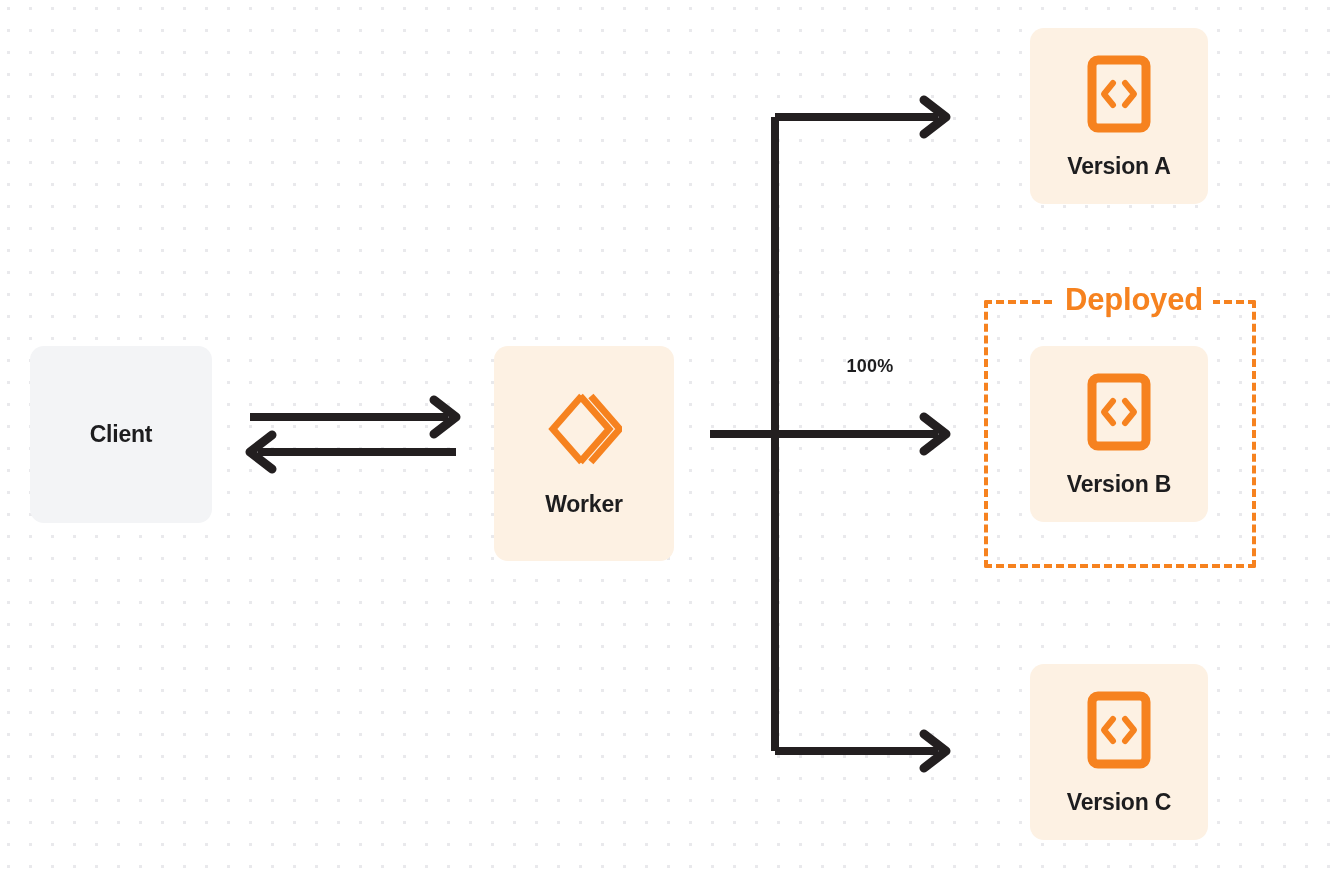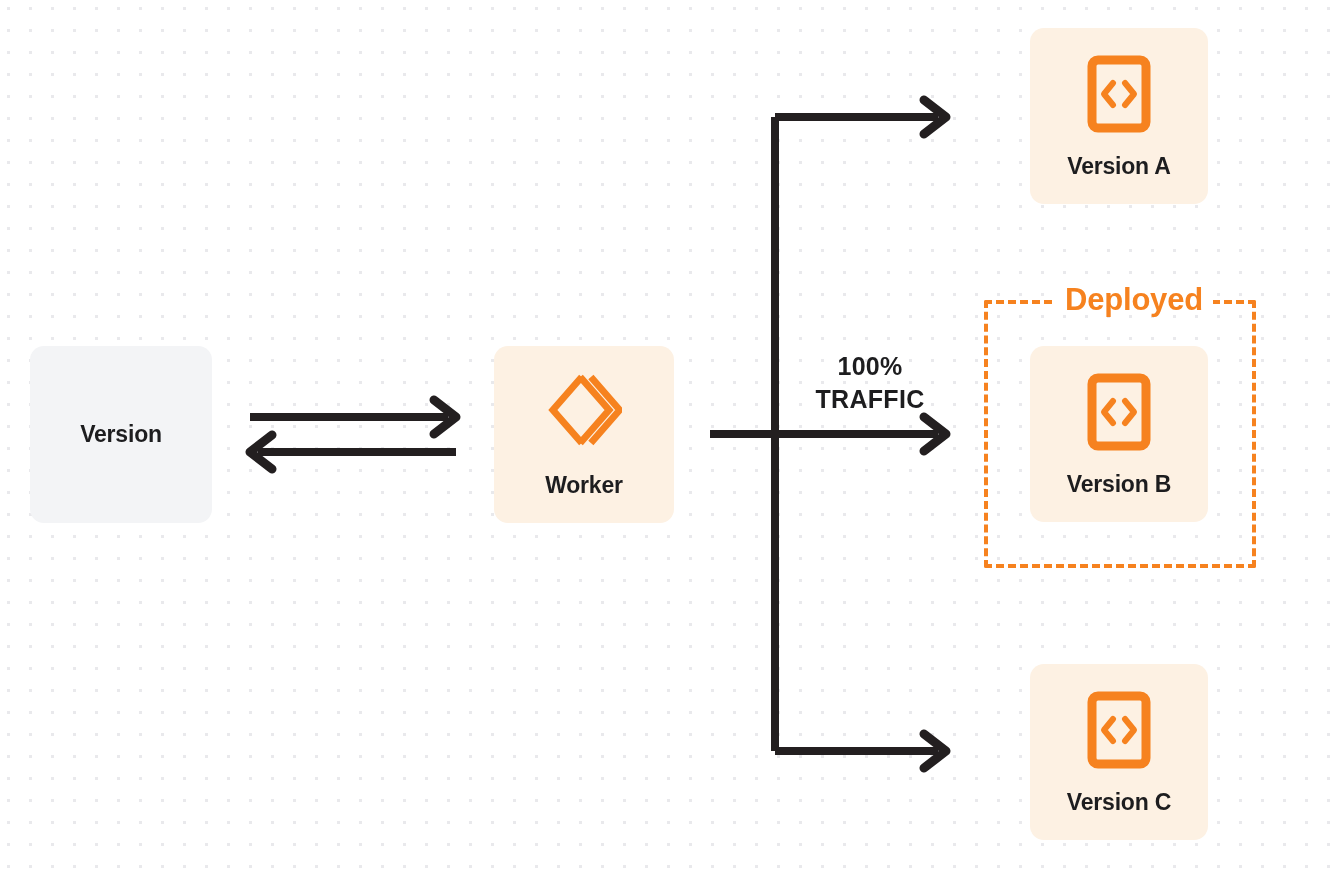--- a/index.html
+++ b/index.html
@@ -51,21 +51,21 @@
     width: 182px;
     height: 177px;
     background-color: #f3f4f6;
   }
 
   
   #worker-node {
     left: 494px;
     top: 346px;
     width: 180px;
-    height: 177px;
+    height: 215px;
     background-color: #fdf1e3;
   }
   #worker-node .node-label { margin-top: 26px; }
 
   
   .version-node {
     width: 178px;
     height: 176px;
     background-color: #fdf1e3;
     left: 1030px;
@@ -111,21 +111,21 @@
   }
 
   
   #traffic-label {
     position: absolute;
     left: 790px;
     top: 350px;
     width: 160px;
     text-align: center;
     color: #1d1d1f;
-    font-size: 25px;
+    font-size: 18px;
     font-weight: 700;
     line-height: 33px;
     letter-spacing: 0.3px;
     background-color: transparent;
   }
   #traffic-label span { display: block; }
 
   
   #connectors {
     position: absolute;
@@ -172,25 +172,24 @@
       <line x1="775" y1="751" x2="938" y2="751" stroke="#231f20" stroke-width="8" stroke-linecap="butt"></line>
 
       <use href="#arrowhead-right" x="946" y="117"></use>
       <use href="#arrowhead-right" x="946" y="434"></use>
       <use href="#arrowhead-right" x="946" y="751"></use>
     </g>
   </svg>
 
   <div id="traffic-label">
     <span>100%</span>
-    <span>TRAFFIC</span>
   </div>
 
   <div class="node" id="client-node">
-    <div class="node-label">Version</div>
+    <div class="node-label">Client</div>
   </div>
 
   <div class="node" id="worker-node">
     <div class="icon-wrap">
       <svg width="76" height="76" viewBox="0 0 100 100" aria-hidden="true">
         <g fill="none" stroke="#f6821f" stroke-width="9" stroke-linecap="square" stroke-linejoin="miter">
           <polyline points="44,10 9,50 44,90"></polyline>
           <polyline points="48,10 83,50 48,90"></polyline>
           <polyline points="62,10 97,50 62,90"></polyline>
         </g>

